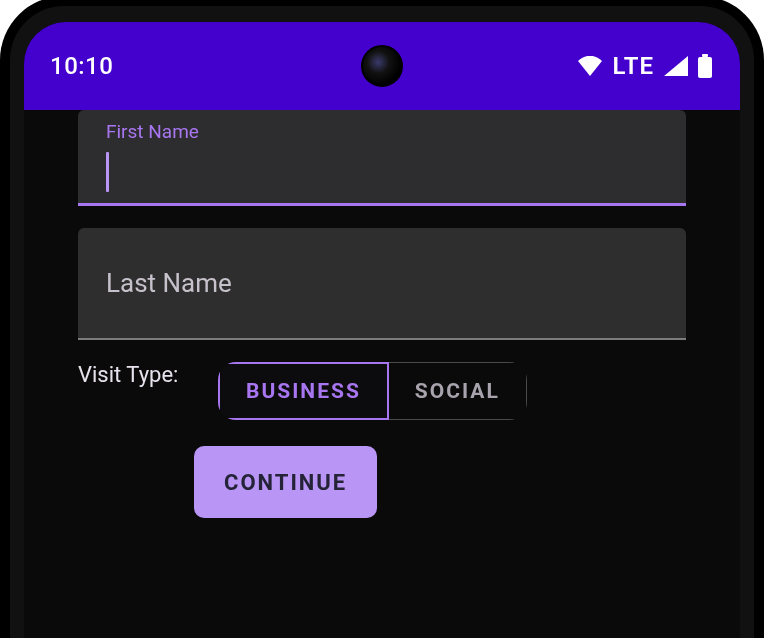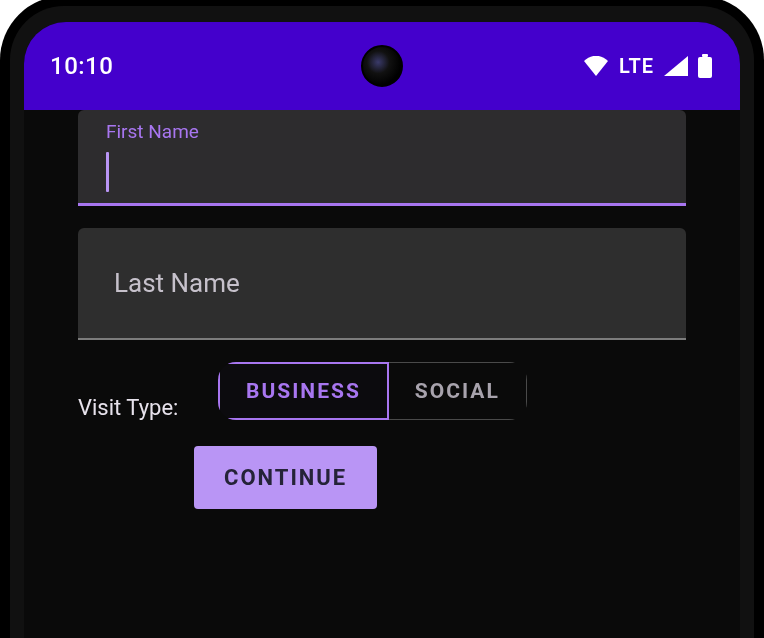--- a/index.html
+++ b/index.html
@@ -69,39 +69,38 @@
     position:absolute;left:50%;top:50%;transform:translate(-50%,-50%);
     width:42px;height:42px;border-radius:50%;
     background:radial-gradient(circle at 40% 40%,#3a3a6a 0%,#111 35%,#000 70%);
     border:2px solid #000;
   }
   .status-right{
     position:absolute;right:28px;top:50%;transform:translateY(-50%);
     display:flex;align-items:center;gap:10px;
   }
   .status-right svg{display:block;}
-  .lte{font-size:20px;font-weight:600;letter-spacing:1px;}
+  .lte{font-size:24px;font-weight:600;letter-spacing:1px;}
 
   
   .content{ padding:0 26px; }
   .heading{
     color:var(--title);
     font-size:32px;font-weight:600;
     padding:24px 0 28px 0;
   }
   .form{ padding:0 28px; }
 
   .field{
     width:100%;
     background:var(--surface);
     border-top-left-radius:6px;border-top-right-radius:6px;
     position:relative;
     margin-bottom:22px;
     overflow:hidden;
-    padding-left:8px;
   }
   .field input{
     width:100%;
     background:transparent;border:none;outline:none;
     color:var(--title);
     font-size:26px;
     font-family:inherit;
   }
 
   .field.focused{ height:96px;border-bottom:3px solid var(--accent); }
@@ -121,21 +120,21 @@
   @keyframes blink{50%{opacity:0;}}
 
   .field.idle{ height:112px;border-bottom:2px solid #7c7c7c; background:var(--surface2);}
   .field.idle input{
     height:100%;padding:0 28px;font-size:26px;color:var(--title);
   }
   .field.idle input::placeholder{ color:var(--muted); }
 
   
   .row{
-    display:flex;align-items:flex-end;
+    display:flex;align-items:flex-start;
     margin-top:4px;
   }
   .row-label{
     width:140px;font-size:22px;color:#E7E2EC;
   }
   .toggle-group{
     display:flex;
     border-radius:18px;
     overflow:hidden;
     height:58px;
@@ -159,22 +158,22 @@
     border-left:none;
     color:var(--muted2);
   }
 
   
   .actions{
     display:flex;gap:32px;margin-top:26px;
     padding-left:116px;
   }
   .btn{
-    height:63px;
-    border-radius:4px;
+    height:72px;
+    border-radius:10px;
     padding:0 30px;
     font-size:22px;font-weight:700;letter-spacing:2px;
     text-transform:uppercase;
     display:flex;align-items:center;justify-content:center;
     cursor:pointer;user-select:none;
   }
   .btn.primary{
     background:var(--continue-bg);
     color:#252338;
   }

